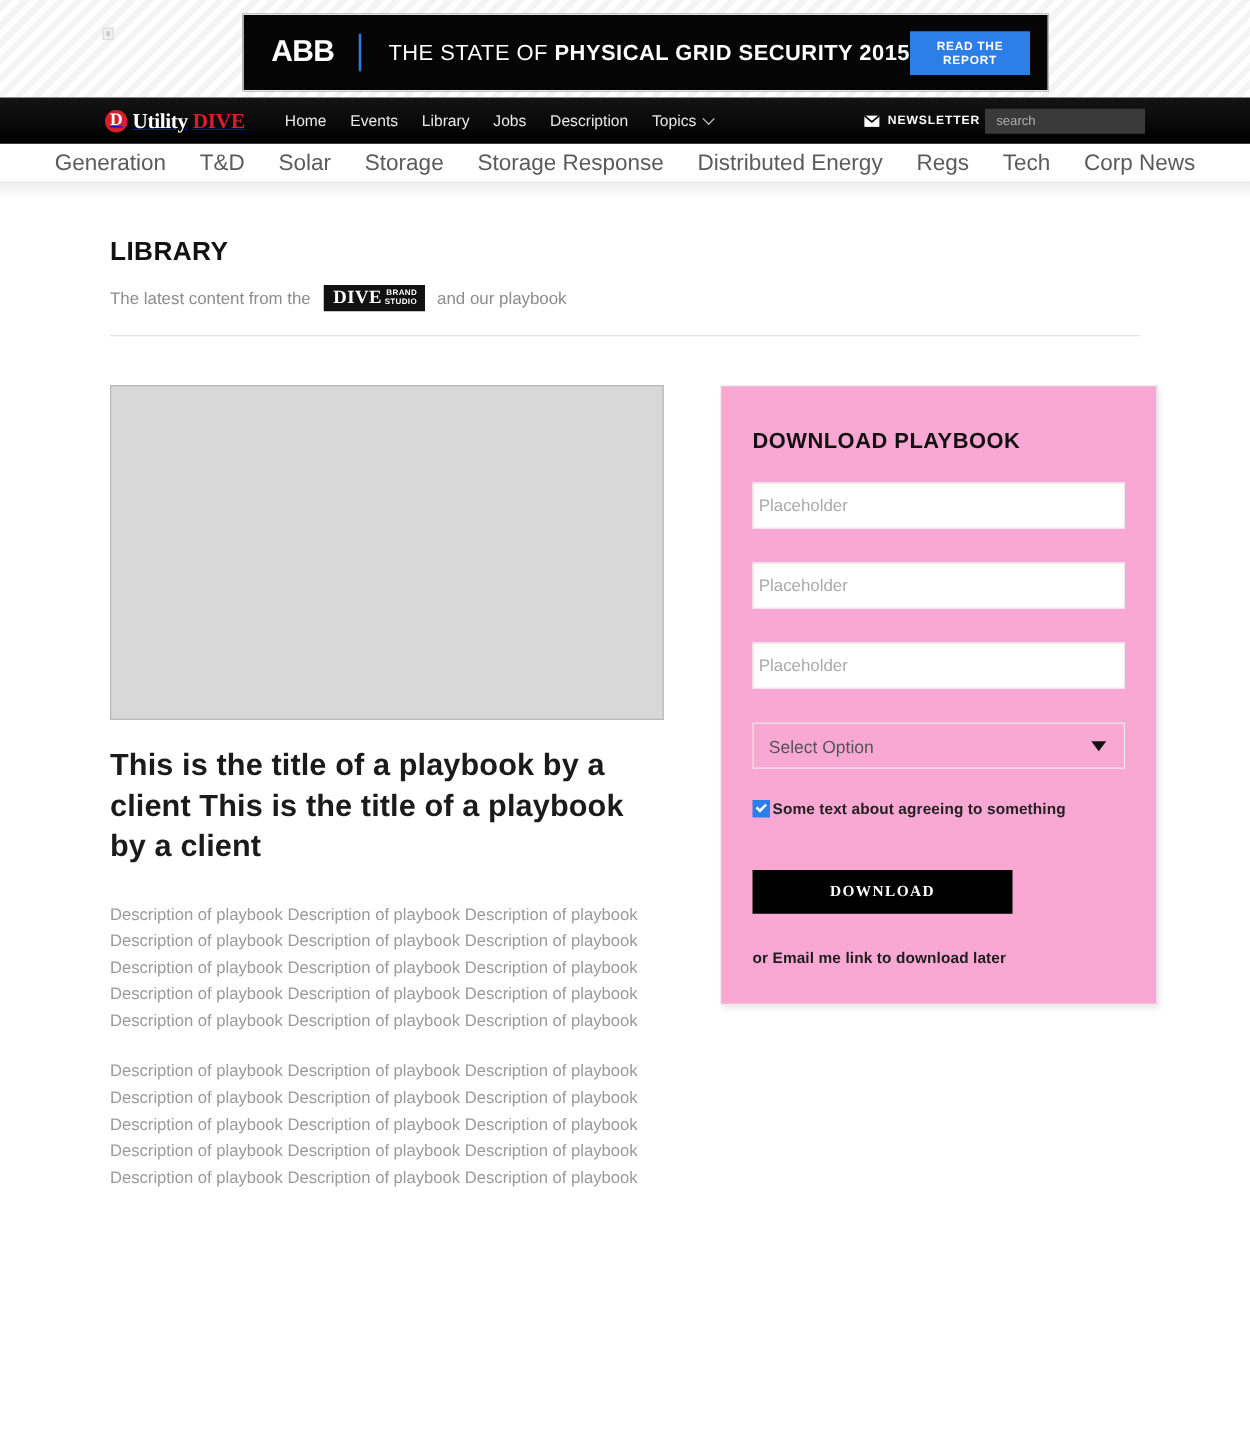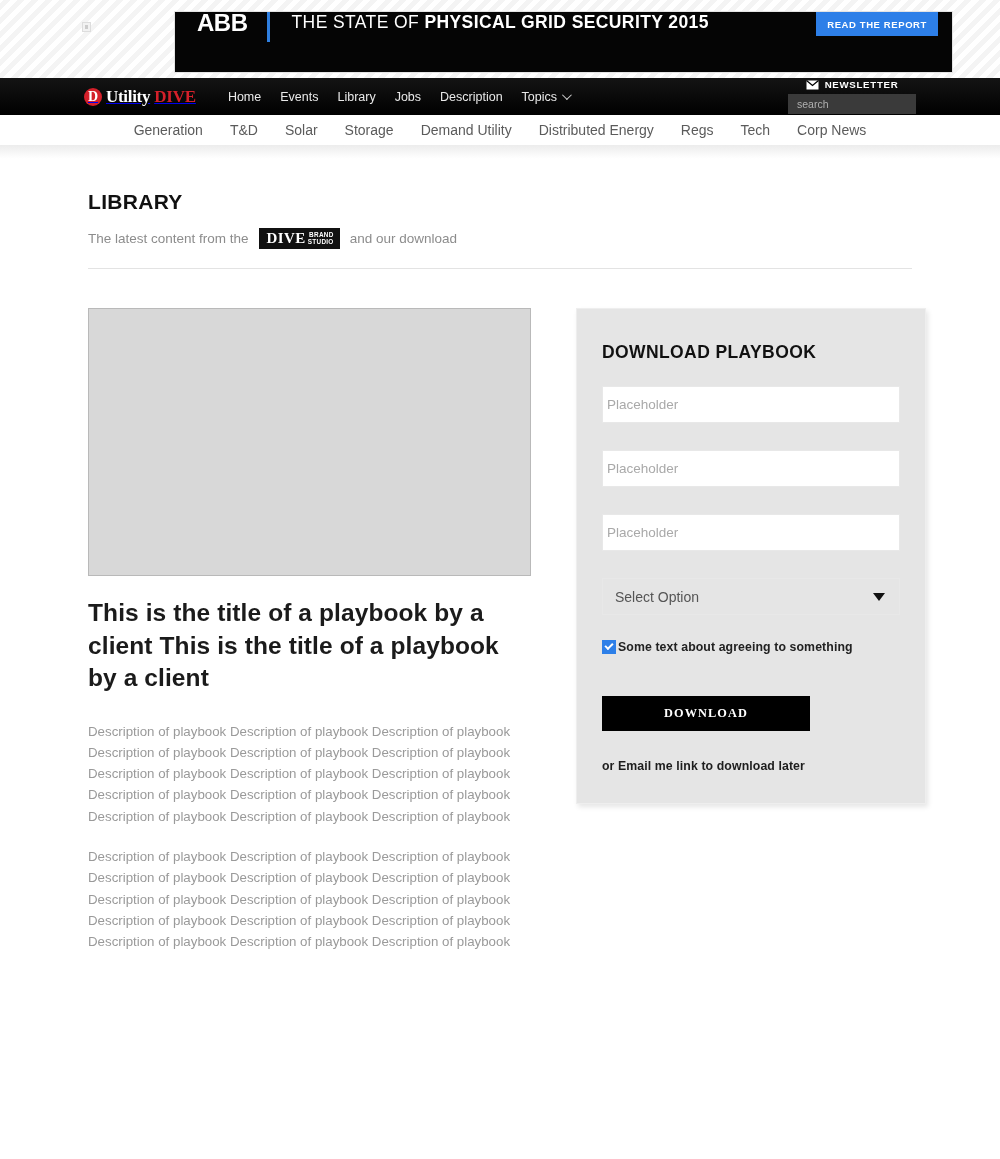--- a/index.html
+++ b/index.html
@@ -37,28 +37,28 @@
     content: "";
     position: absolute;
     left: 2px; top: 2px;
     width: 3px; height: 4px;
     background: #cccccc;
   }
 
   
   .leaderboard {
     position: absolute;
-    left: 174px;
+    left: 194px;
     top: 11px;
-    width: 779px;
+    width: 645px;
     height: 62px;
     background: #050505;
     border: 1px solid #e4e4e4;
     display: flex;
-    align-items: flex-start;
+    align-items: center;
   }
   .abb-logo {
     margin-left: 22px;
     display: flex;
     align-items: center;
     gap: 1px;
     height: 22px;
   }
   .abb-text {
     color: #ffffff;
@@ -157,21 +157,20 @@
     width: 7px; height: 7px;
     border-right: 1.6px solid #cfcfcf;
     border-bottom: 1.6px solid #cfcfcf;
     transform: rotate(45deg) translateY(-2px);
   }
   .topnav-right {
     margin-left: auto;
     display: flex;
     align-items: center;
     gap: 4px;
-    flex-direction: column;
   }
   .newsletter {
     color: #ffffff;
     font-size: 9.7px;
     font-weight: bold;
     letter-spacing: 0.7px;
     text-decoration: none;
     display: flex; align-items: center; gap: 6px;
   }
   .search-box {
@@ -195,21 +194,21 @@
   .subnav {
     height: 30px;
     background: #ffffff;
     display: flex;
     align-items: center;
     justify-content: center;
     gap: 27px;
   }
   .subnav a {
     color: #5b5b5b;
-    font-size: 14px;
+    font-size: 18px;
     text-decoration: none;
     white-space: nowrap;
   }
   .subnav-shadow {
     height: 16px;
     background: linear-gradient(to bottom, #ececec 0%, #ffffff 85%);
   }
 
   
   .page { padding: 0 88px; position: relative; }
@@ -309,21 +308,21 @@
     font-size: 13.3px;
     line-height: 21.3px;
     margin: 0 0 19px 0;
   }
   .article-body { margin-top: 26px; }
 
   
   .col-right { width: 350px; }
   .form-card {
     width: 350px;
-    background: #e5e5e5;
+    background: #f9a8d4;
     border: 1px solid #eeeeee;
     box-shadow: 2px 3px 5px rgba(0,0,0,0.10);
     padding: 33px 25px 30px 25px;
   }
   .form-title {
     font-size: 17.5px;
     font-weight: bold;
     letter-spacing: 0.4px;
     color: #111111;
     margin: 0 0 23px 0;
@@ -476,41 +475,41 @@
       </svg>
     </div>
   </div>
 </div>
 
 <div class="subnav">
   <a href="#">Generation</a>
   <a href="#">T&amp;D</a>
   <a href="#">Solar</a>
   <a href="#">Storage</a>
-  <a href="#">Demand Utility</a>
+  <a href="#">Storage Response</a>
   <a href="#">Distributed Energy</a>
   <a href="#">Regs</a>
   <a href="#">Tech</a>
   <a href="#">Corp News</a>
 </div>
 <div class="subnav-shadow"></div>
 
 <div class="page">
   <h1 class="page-title">LIBRARY</h1>
 
   <div class="page-sub">
     <span>The latest content from the</span>
     <span class="dive-badge">
       <span class="dive-word">DIVE</span>
       <span class="dive-stack">
         <span>BRAND</span>
         <span>STUDIO</span>
       </span>
     </span>
-    <span>and our download</span>
+    <span>and our playbook</span>
   </div>
 
   <div class="divider"></div>
 
   <div class="columns">
 
     <div class="col-left">
       <div class="hero-img"></div>
 
 

